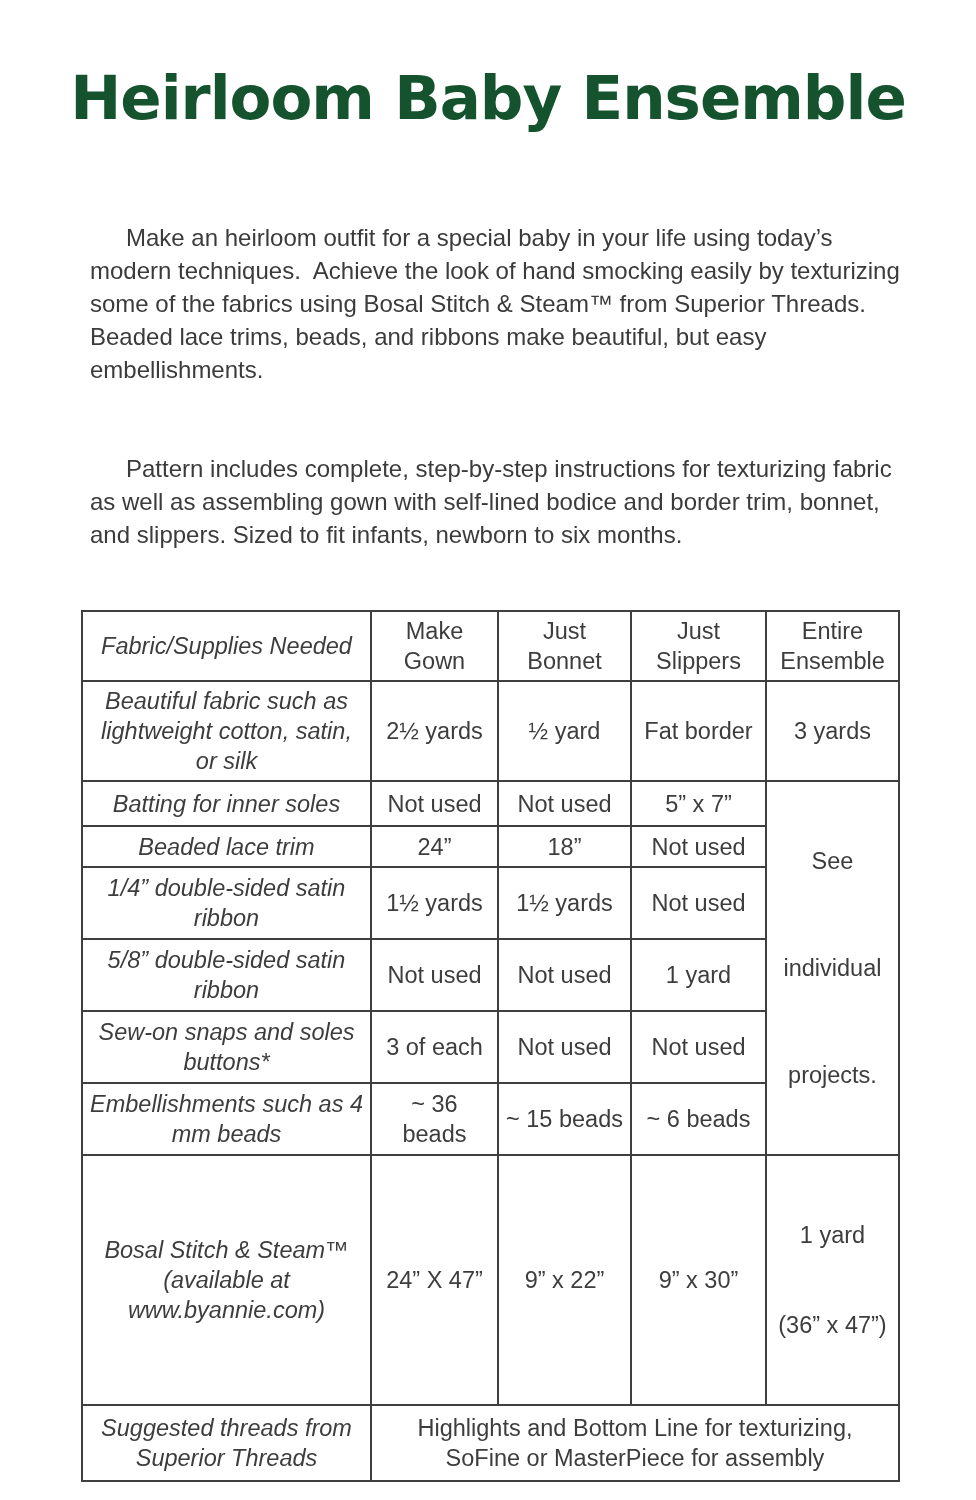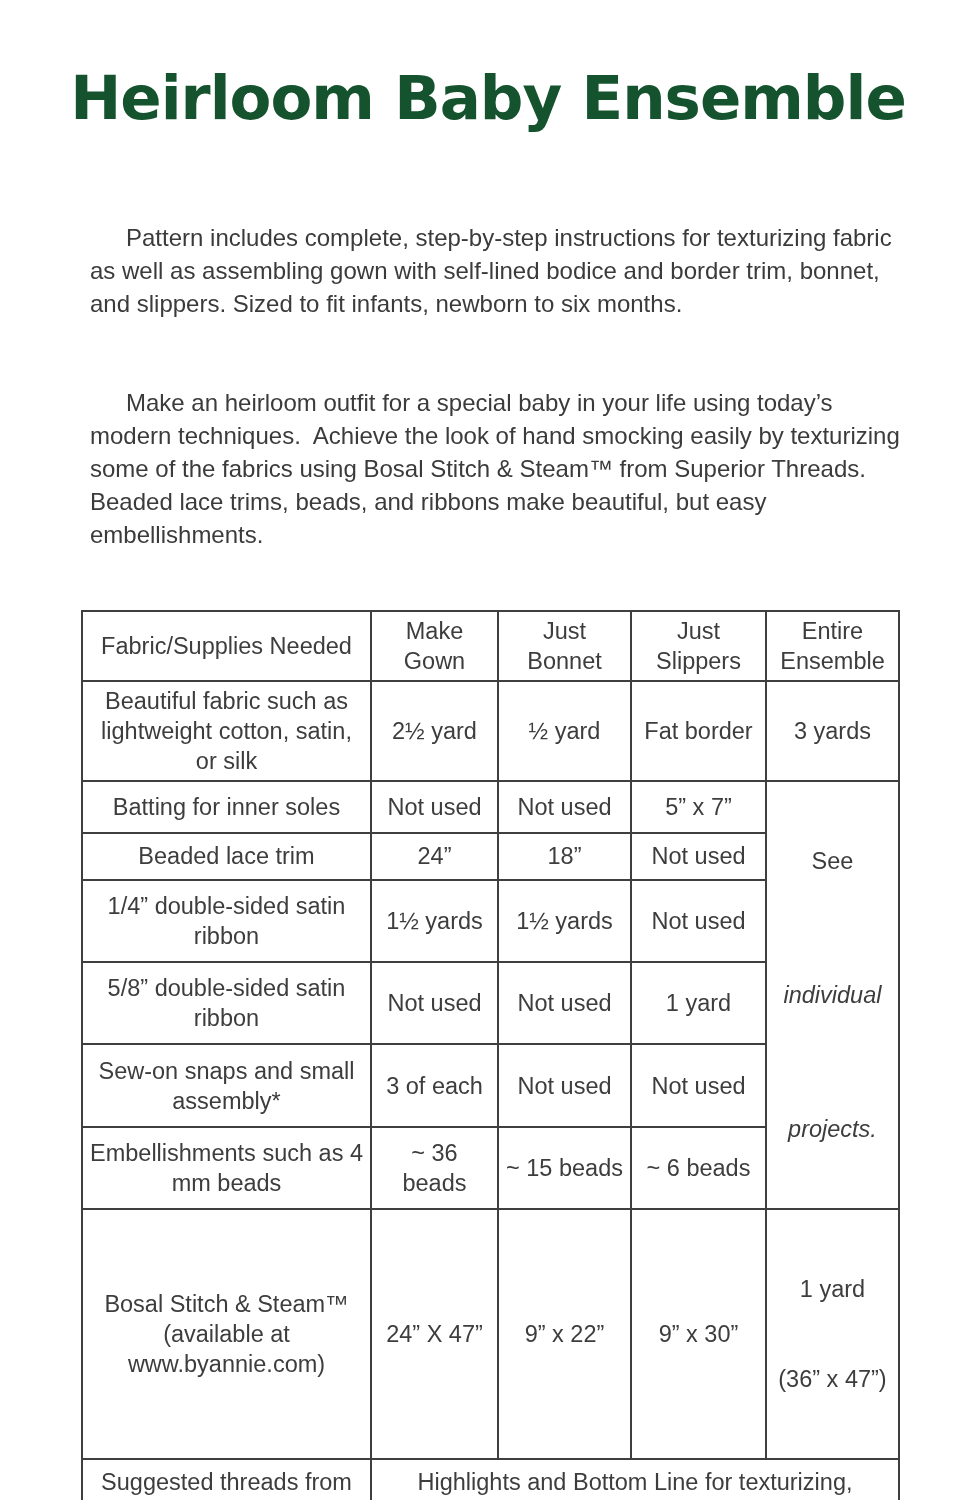--- a/index.html
+++ b/index.html
@@ -17,58 +17,58 @@
   .intro p { text-indent:36px; }
 
   table.supplies {
     margin:26px 0 0 81px; border-collapse:collapse; width:817px;
     font-size:23.5px; color:#3d3d3d; table-layout:fixed;
   }
   table.supplies th, table.supplies td {
     border:2px solid #3f3f3f; vertical-align:middle; text-align:center;
     padding:4px 6px; line-height:30px; font-weight:normal; white-space:pre-wrap;
   }
-  td.lbl, th.lbl { text-align:left; padding-left:13px; padding-right:10px; }
+  td.lbl, th.lbl { text-align:left; padding-left:13px; padding-right:10px;font-style:italic; }
   .c0{width:289px}.c1{width:127px}.c2{width:133px}.c3{width:135px}.c4{width:133px}
   .r-head{height:66px}.r-fabric{height:94px}.r-batting{height:44px}.r-lace{height:40px}
   .r-ribbon1{height:68px}.r-ribbon2{height:68px}.r-snaps{height:68px}
   .r-embel{height:64px}.r-bosal{height:96px}.r-threads{height:76px}
   .see-cell div { line-height:30px; }
-  .see-cell div + div { margin-top:44px;font-style:italic; }
+  .see-cell div + div { margin-top:17px; }
   .two-line div{ line-height:30px; }
 </style>
 </head>
 <body>
 
 <h1 class="doc-title">Heirloom Baby Ensemble</h1>
 
 <div class="intro">
+  <p>Make an heirloom outfit for a special baby in your life using today’s modern techniques.  Achieve the look of hand smocking easily by texturizing some of the fabrics using Bosal Stitch &amp; Steam™ from Superior Threads.  Beaded lace trims, beads, and ribbons make beautiful, but easy embellishments.</p>
   <p>Pattern includes complete, step-by-step instructions for texturizing fabric as well as assembling gown with self-lined bodice and border trim, bonnet, and slippers. Sized to fit infants, newborn to six months.</p>
-  <p>Make an heirloom outfit for a special baby in your life using today’s modern techniques.  Achieve the look of hand smocking easily by texturizing some of the fabrics using Bosal Stitch &amp; Steam™ from Superior Threads.  Beaded lace trims, beads, and ribbons make beautiful, but easy embellishments.</p>
 </div>
 
 <table class="supplies">
   <colgroup>
       <col class="c0">
       <col class="c1">
       <col class="c2">
       <col class="c3">
       <col class="c4">
     </colgroup>
   <tbody>
       <tr class="r-head">
     <th class="lbl">Fabric/Supplies Needed</th>
     <th>Make Gown</th>
     <th>Just Bonnet</th>
     <th>Just Slippers</th>
     <th>Entire Ensemble</th>
   </tr>
   <tr class="r-fabric">
     <td class="lbl">Beautiful fabric such as lightweight cotton, satin, or silk</td>
-    <td>2½ yard</td>
+    <td>2½ yards</td>
     <td>½ yard</td>
     <td>Fat border</td>
     <td>3 yards</td>
   </tr>
   <tr class="r-batting">
     <td class="lbl">Batting for inner soles</td>
     <td>Not used</td>
     <td>Not used</td>
     <td>5” x 7”</td>
     <td rowspan="6" class="see-cell">
@@ -89,21 +89,21 @@
     <td>1½ yards</td>
     <td>Not used</td>
   </tr>
   <tr class="r-ribbon2">
     <td class="lbl">5/8” double-sided satin ribbon</td>
     <td>Not used</td>
     <td>Not used</td>
     <td>1 yard</td>
   </tr>
   <tr class="r-snaps">
-    <td class="lbl">Sew-on snaps and small assembly*</td>
+    <td class="lbl">Sew-on snaps and soles buttons*</td>
     <td>3 of each</td>
     <td>Not used</td>
     <td>Not used</td>
   </tr>
   <tr class="r-embel">
     <td class="lbl">Embellishments such as 4 mm beads</td>
     <td>~ 36 beads</td>
     <td>~ 15 beads</td>
     <td>~ 6 beads</td>
   </tr>

